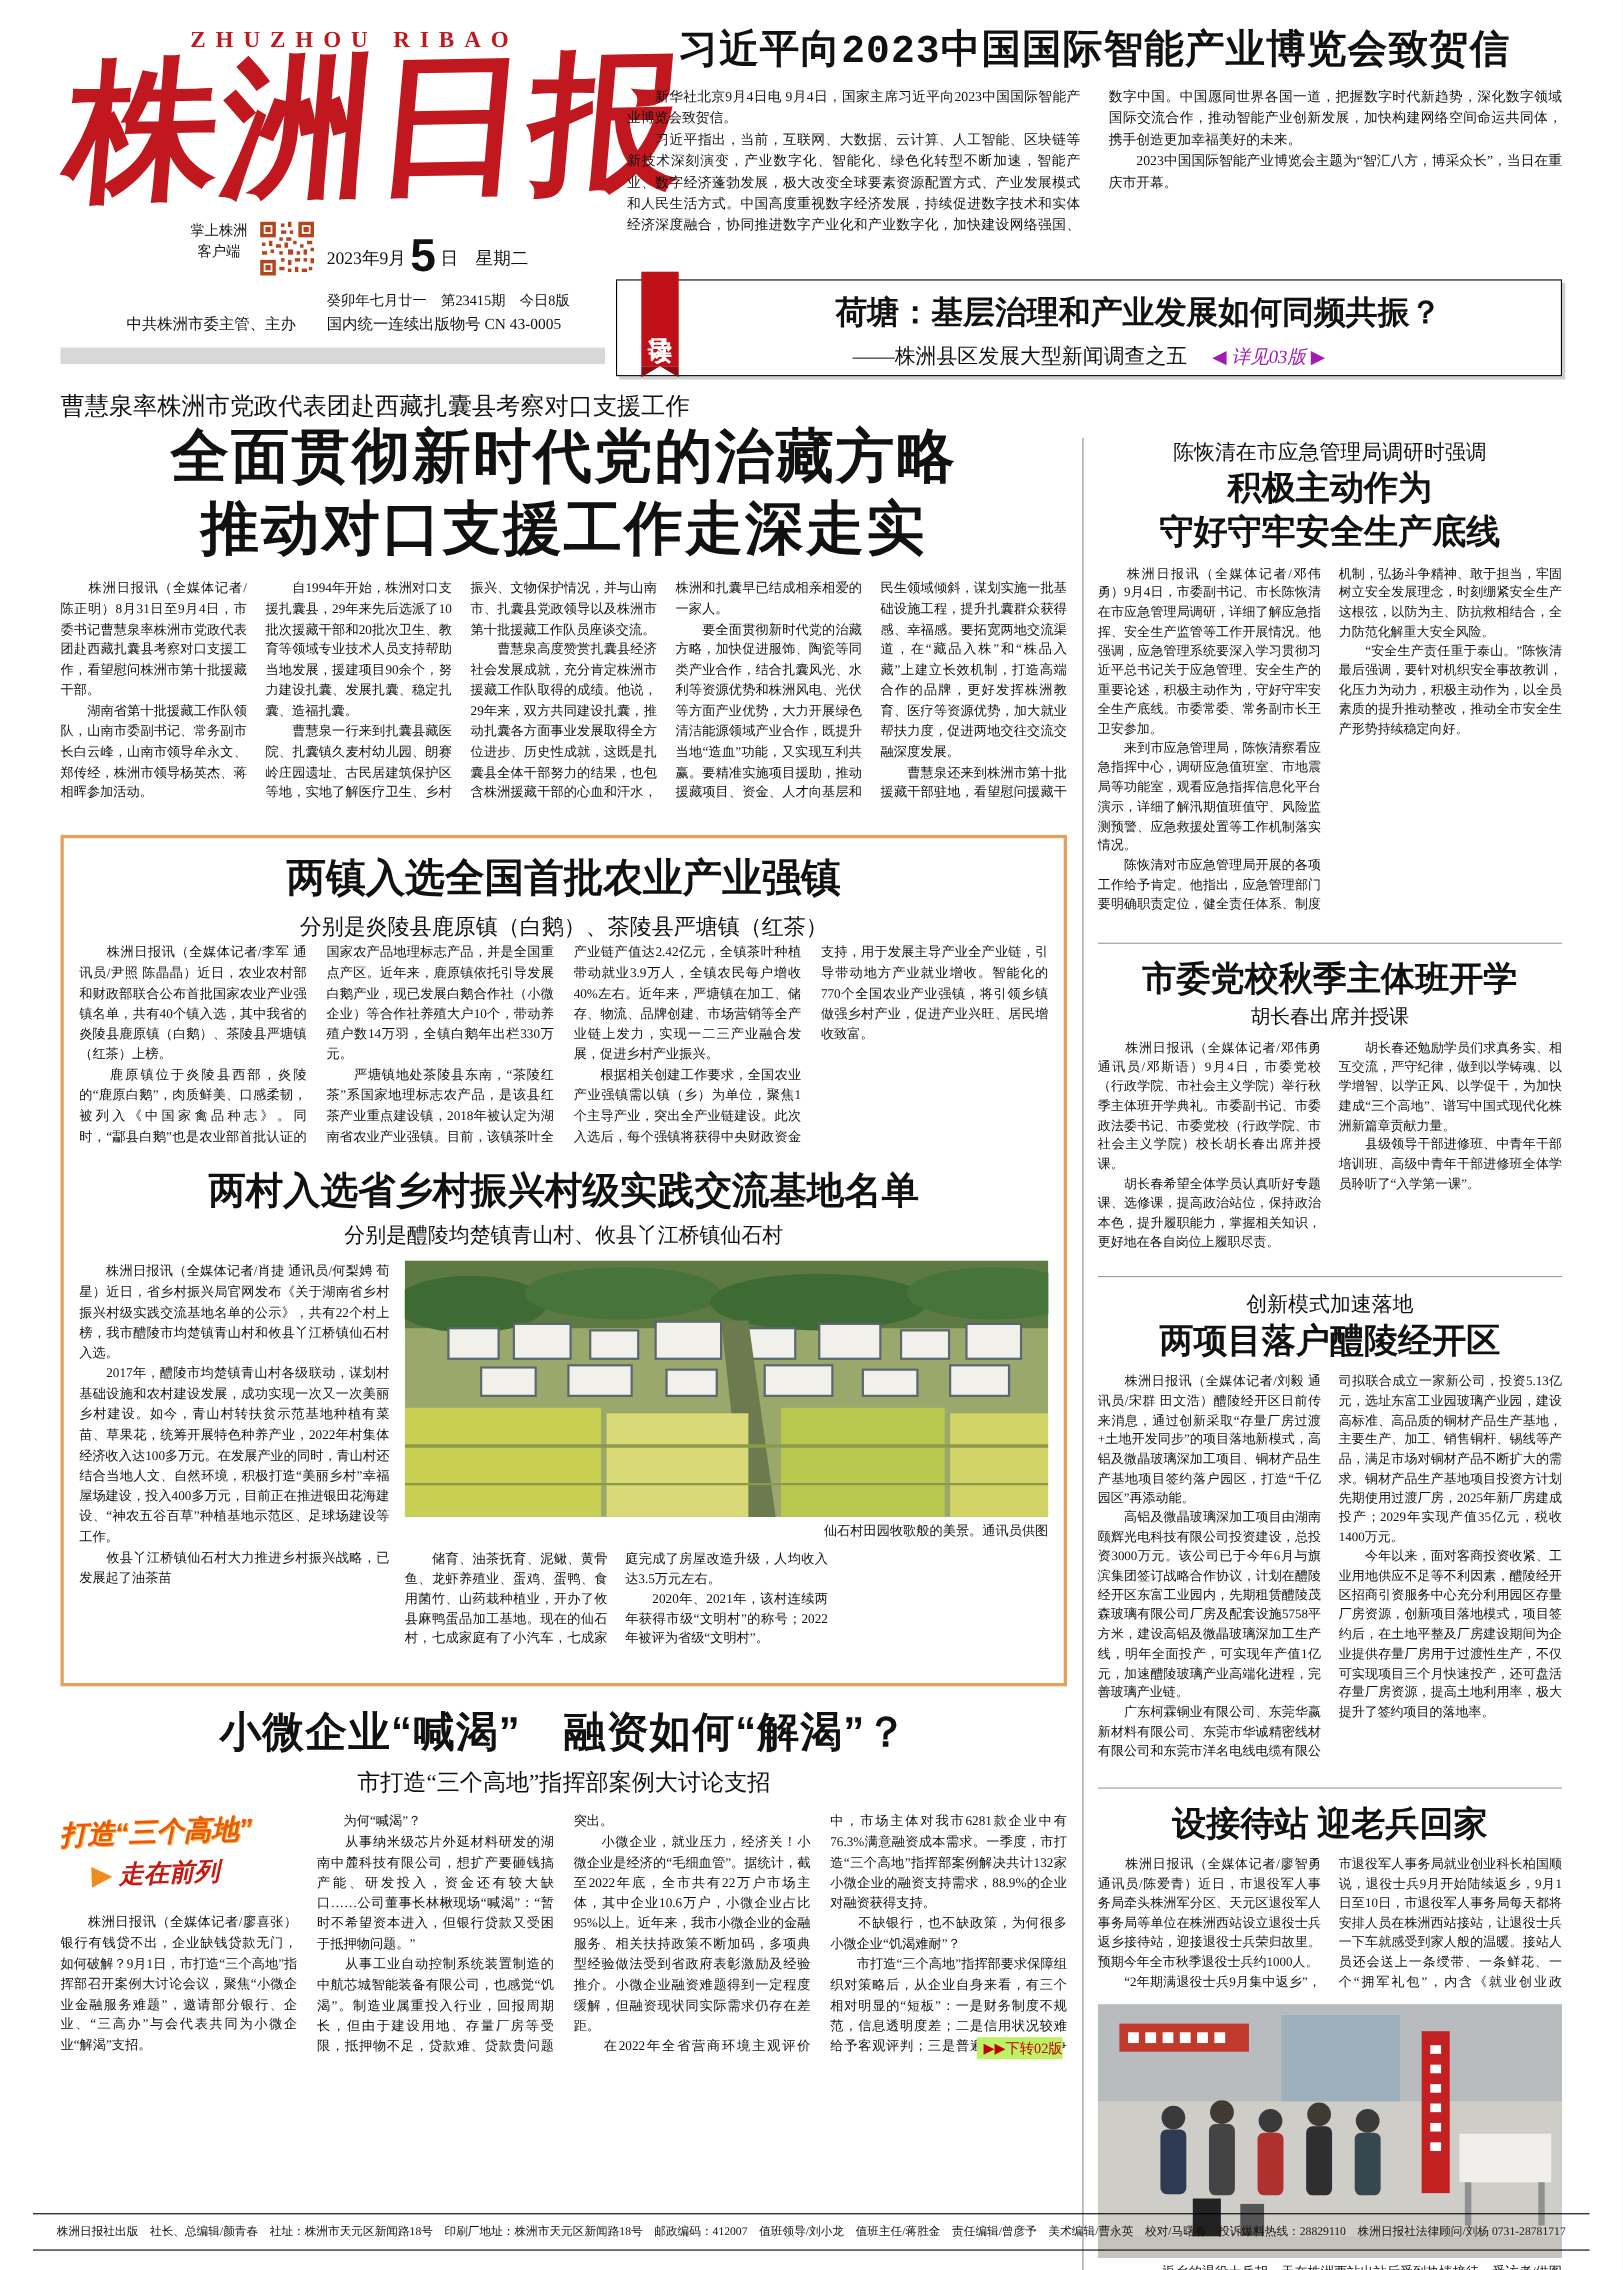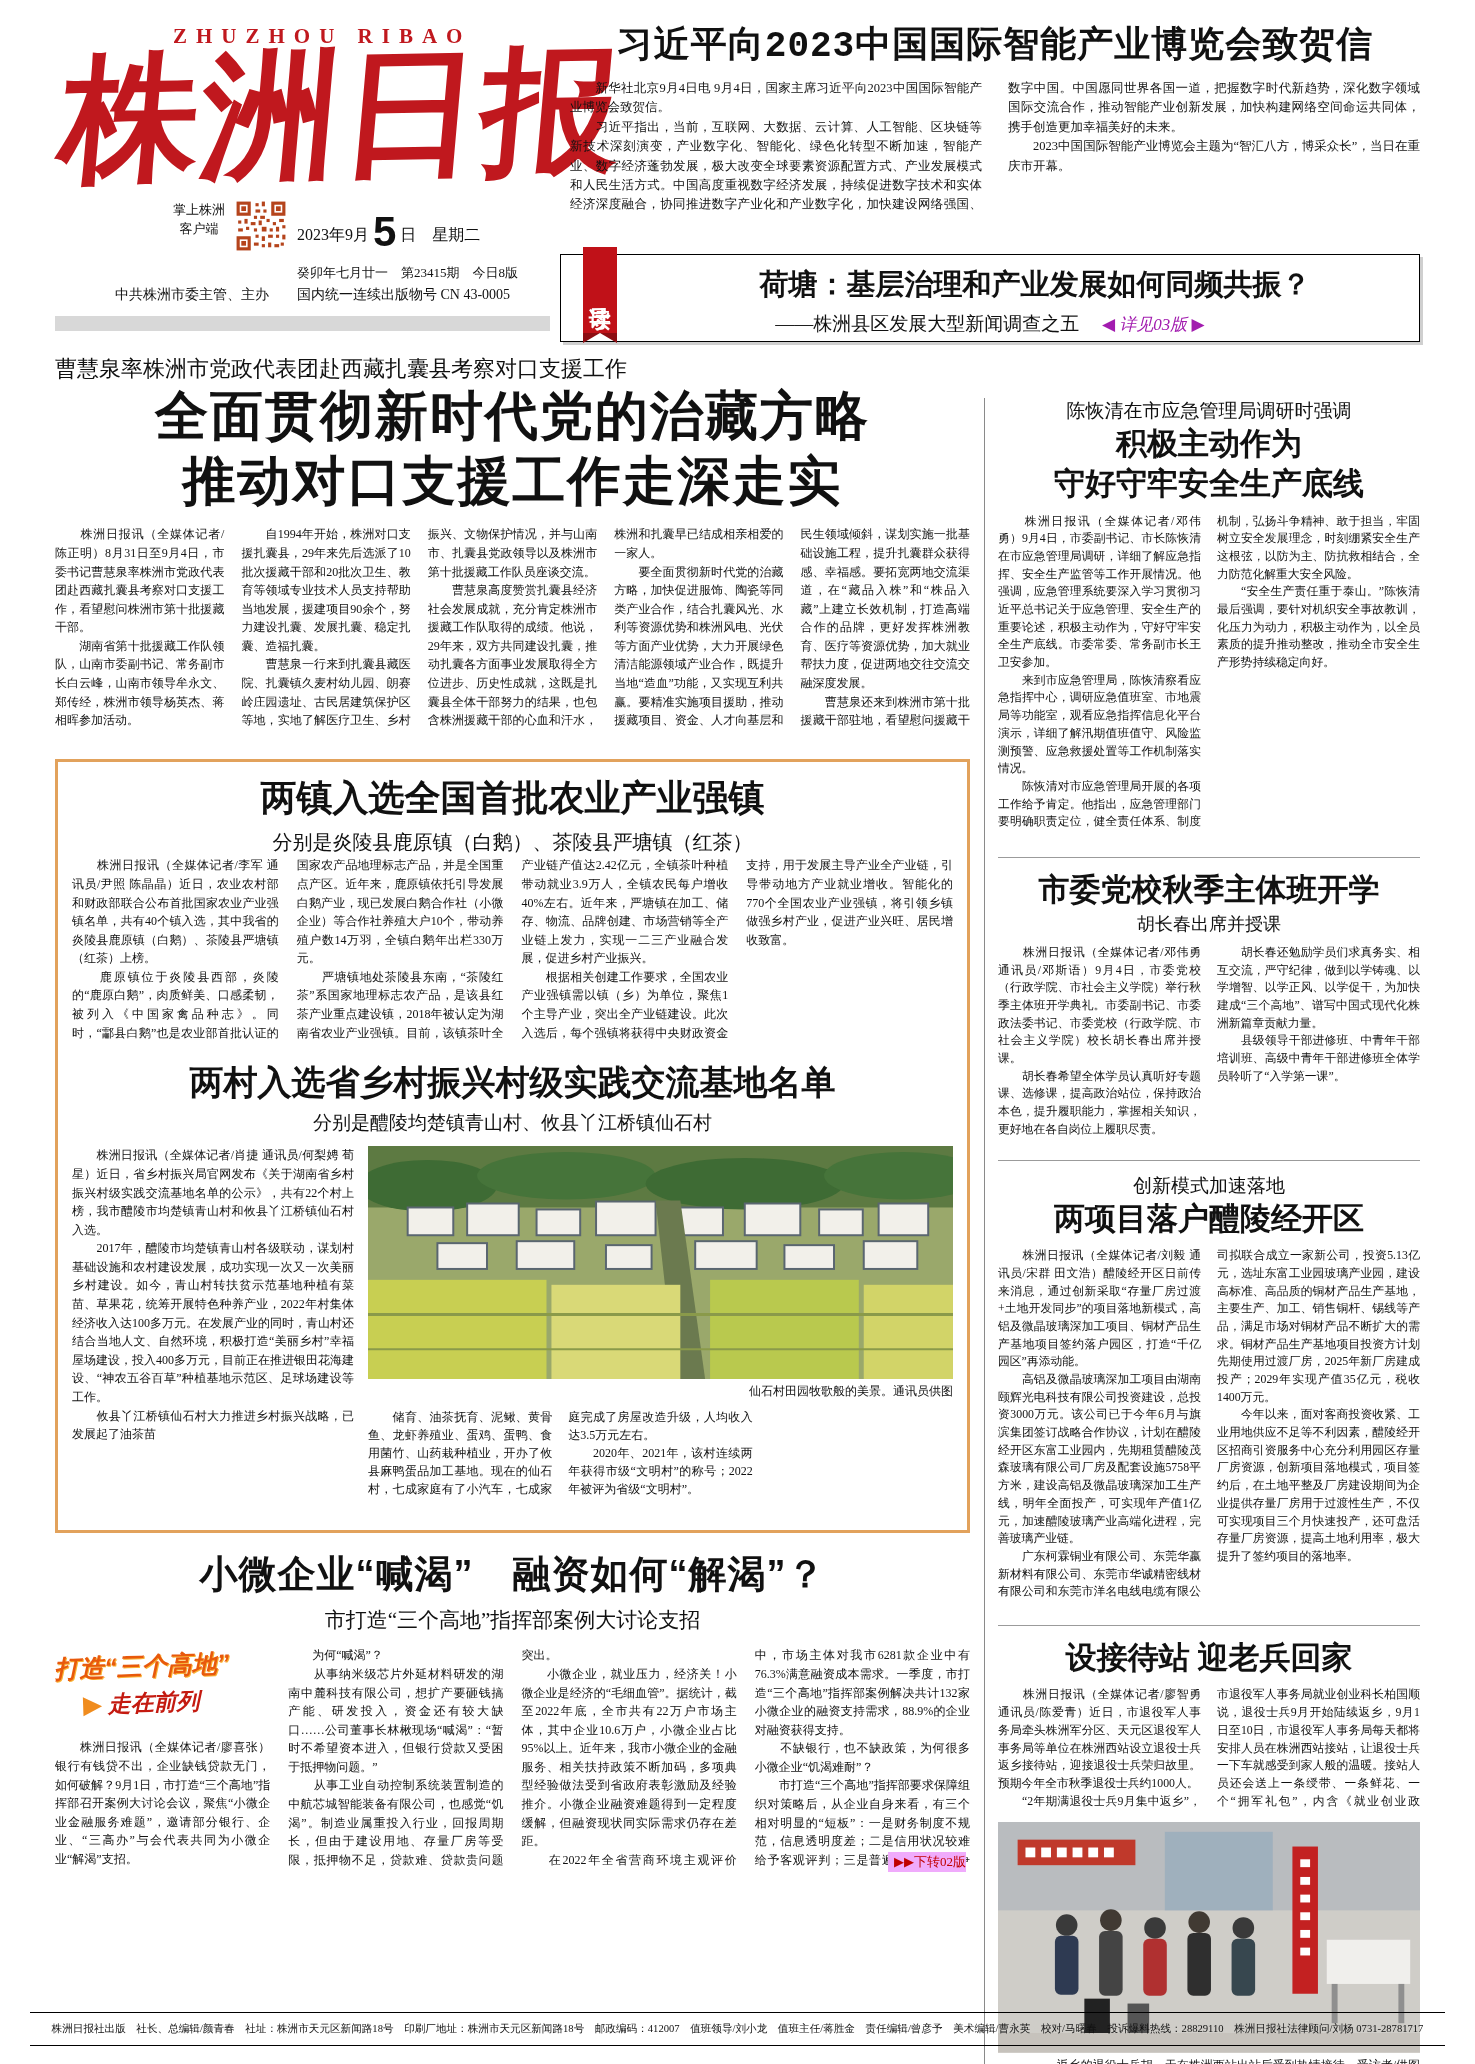--- a/index.html
+++ b/index.html
@@ -58,21 +58,21 @@
   .fb-bottom{margin-top:8px;column-count:3;column-gap:16px;height:96px;overflow:hidden;font-size:12px;line-height:1.5;column-fill:auto;}
   
   .bs{margin-top:16px;}
   .bs-head{font-family:"Liberation Sans",sans-serif;font-weight:900;font-size:38px;text-align:center;letter-spacing:1px;}
   .bs-sub{font-size:21px;text-align:center;margin-top:6px;}
   .bs-body{position:relative;margin-top:12px;column-count:4;column-gap:18px;height:228px;overflow:hidden;font-size:12px;line-height:1.55;column-fill:auto;}
   .badge{width:100%;height:84px;margin-bottom:8px;transform:rotate(-2deg);}
   .badge-l1{font-family:"Liberation Sans",sans-serif;font-weight:900;font-style:italic;font-size:25px;color:#e8590c;text-shadow:1px 1px 0 #f9b234;}
   .badge-l2{font-family:"Liberation Sans",sans-serif;font-weight:900;font-style:italic;font-size:23px;color:#c41a10;margin-left:28px;}
   .tri{color:#f08c1e;font-style:normal;}
-  .jump{position:absolute;right:4px;bottom:2px;color:#c00000;font-size:13px;background:#f0abfc;padding-left:6px;}
+  .jump{position:absolute;right:4px;bottom:2px;color:#c00000;font-size:13px;background:#bef264;padding-left:6px;}
   
   .r-kicker{font-size:19px;text-align:center;font-family:"Liberation Sans",sans-serif;}
   .r-h{font-family:"Liberation Sans",sans-serif;font-weight:900;font-size:31px;line-height:1.3;text-align:center;}
   .r-h.serif{font-family:"Liberation Serif",serif;}
   .r-sub{font-size:18px;text-align:center;margin-top:2px;}
   .r-body{margin-top:8px;column-count:2;column-gap:16px;overflow:hidden;font-size:11.8px;line-height:1.5;column-fill:auto;}
   .rb1{height:332px;} .rb2{height:204px;} .rb3{height:366px;} .rb4{height:128px;}
   .r-div{border:0;border-top:1px solid #9b9b9b;margin:12px 0;}
   
   .footer{position:absolute;left:30px;right:30px;bottom:18px;border-top:1.5px solid #000;border-bottom:1.5px solid #000;

